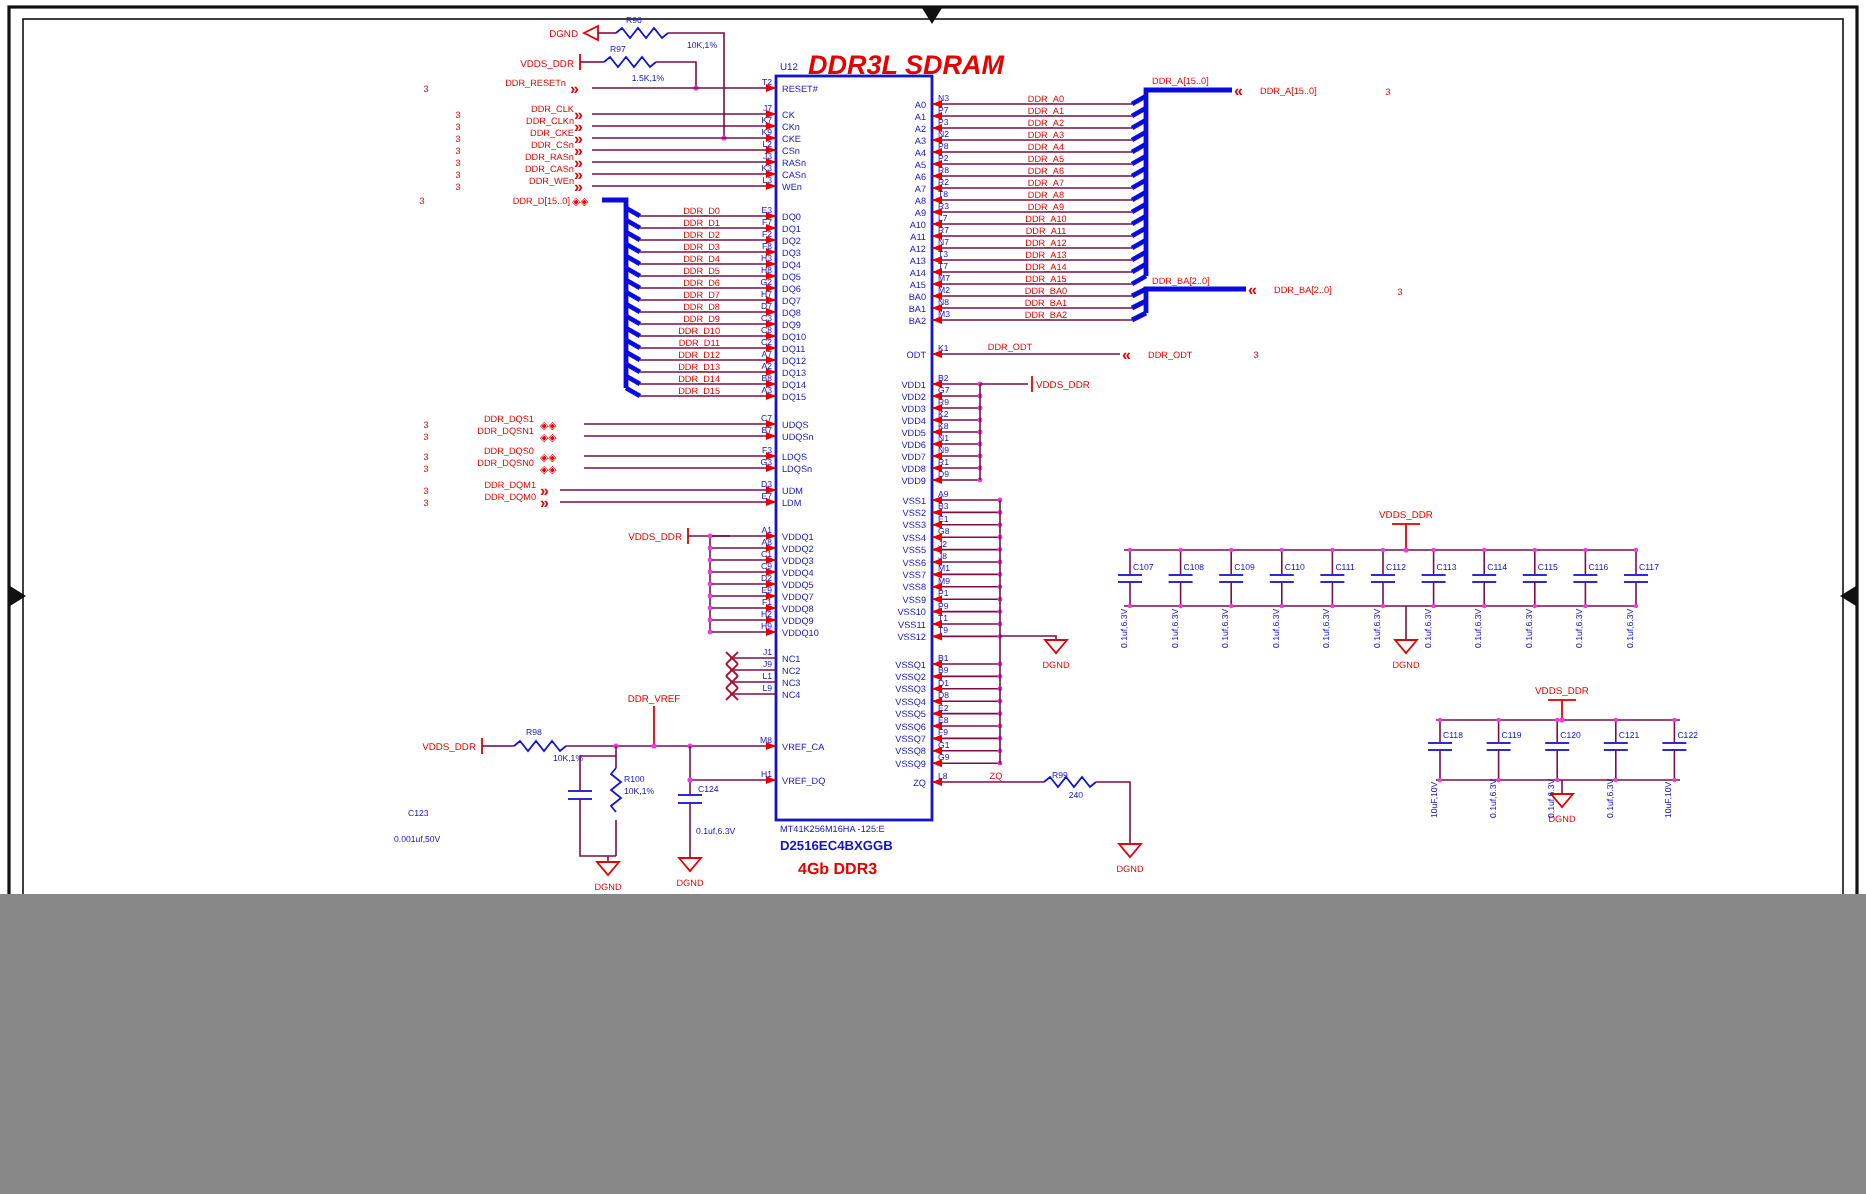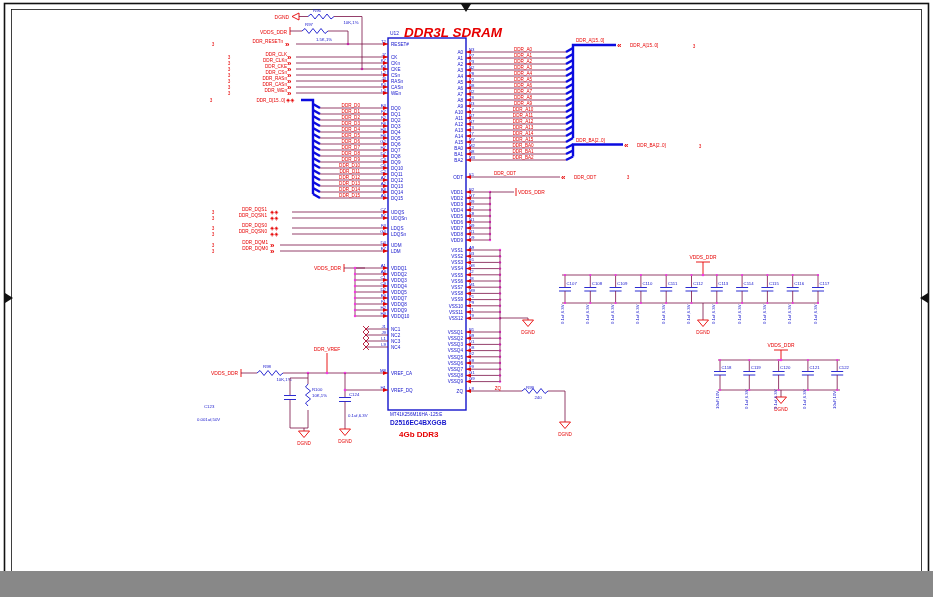--- a/index.html
+++ b/index.html
@@ -1,16 +1,16 @@
 <!DOCTYPE html>
 <html><head>
 <meta charset="utf-8">
 <style>
   html,body{margin:0;padding:0;background:#888;}
-  #sheet{position:relative;width:933px;height:571px;background:#ffffff;overflow:hidden;text-decoration:underline;}
+  #sheet{position:relative;width:933px;height:447px;background:#ffffff;overflow:hidden;text-decoration:underline;}
   svg{position:absolute;left:0;top:0;}
   svg text{font-family:"Liberation Sans","DejaVu Sans",sans-serif;}
   .w{stroke:#7a0f45;stroke-width:.8;fill:none}
   .bus{stroke:#0b0bdf;stroke-width:2.4;fill:none}
   .sym{stroke:#1414cc;stroke-width:.9;fill:none}
   .rsym{stroke:#e60000;stroke-width:.9;fill:none}
   .bl{fill:#1414cc}
   .rd{fill:#e60000}
   .dk{fill:#111}
   .dot{fill:#f23ae2}

